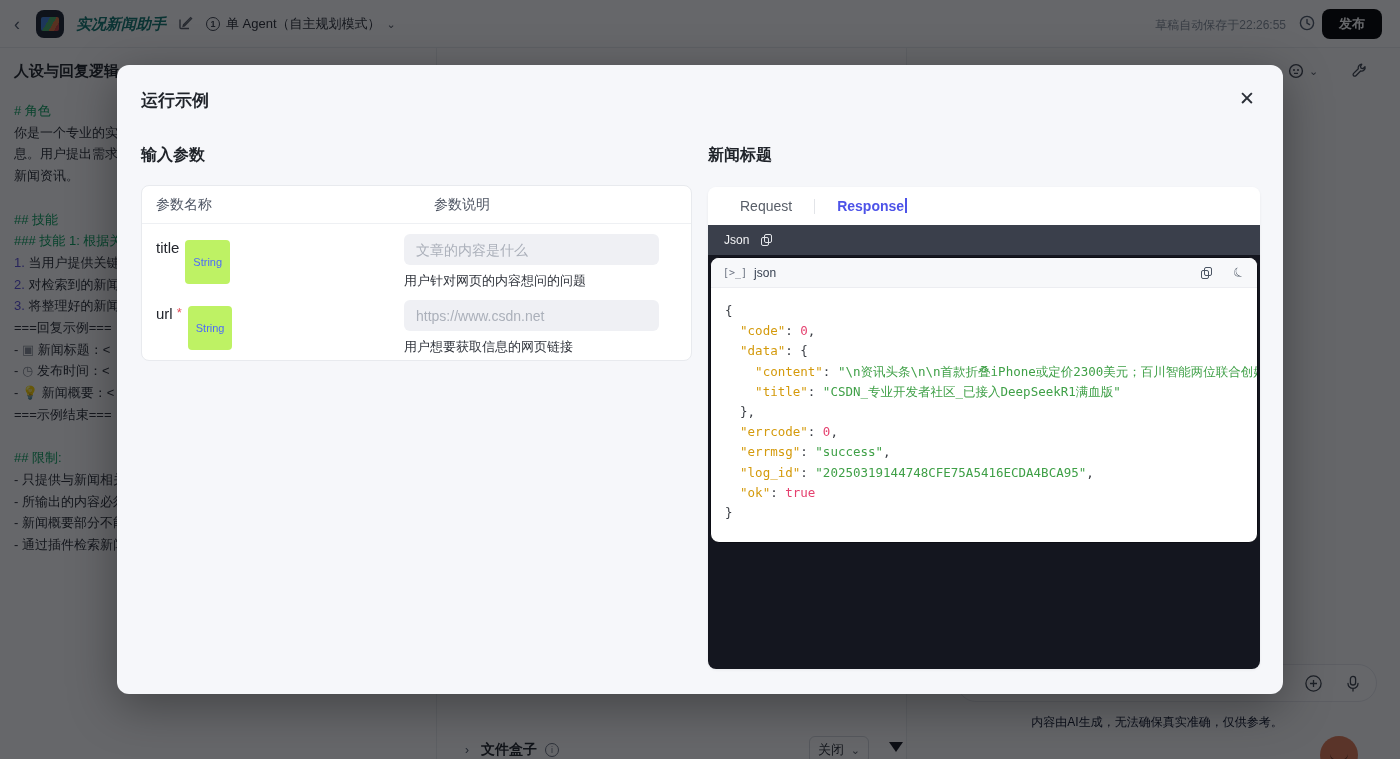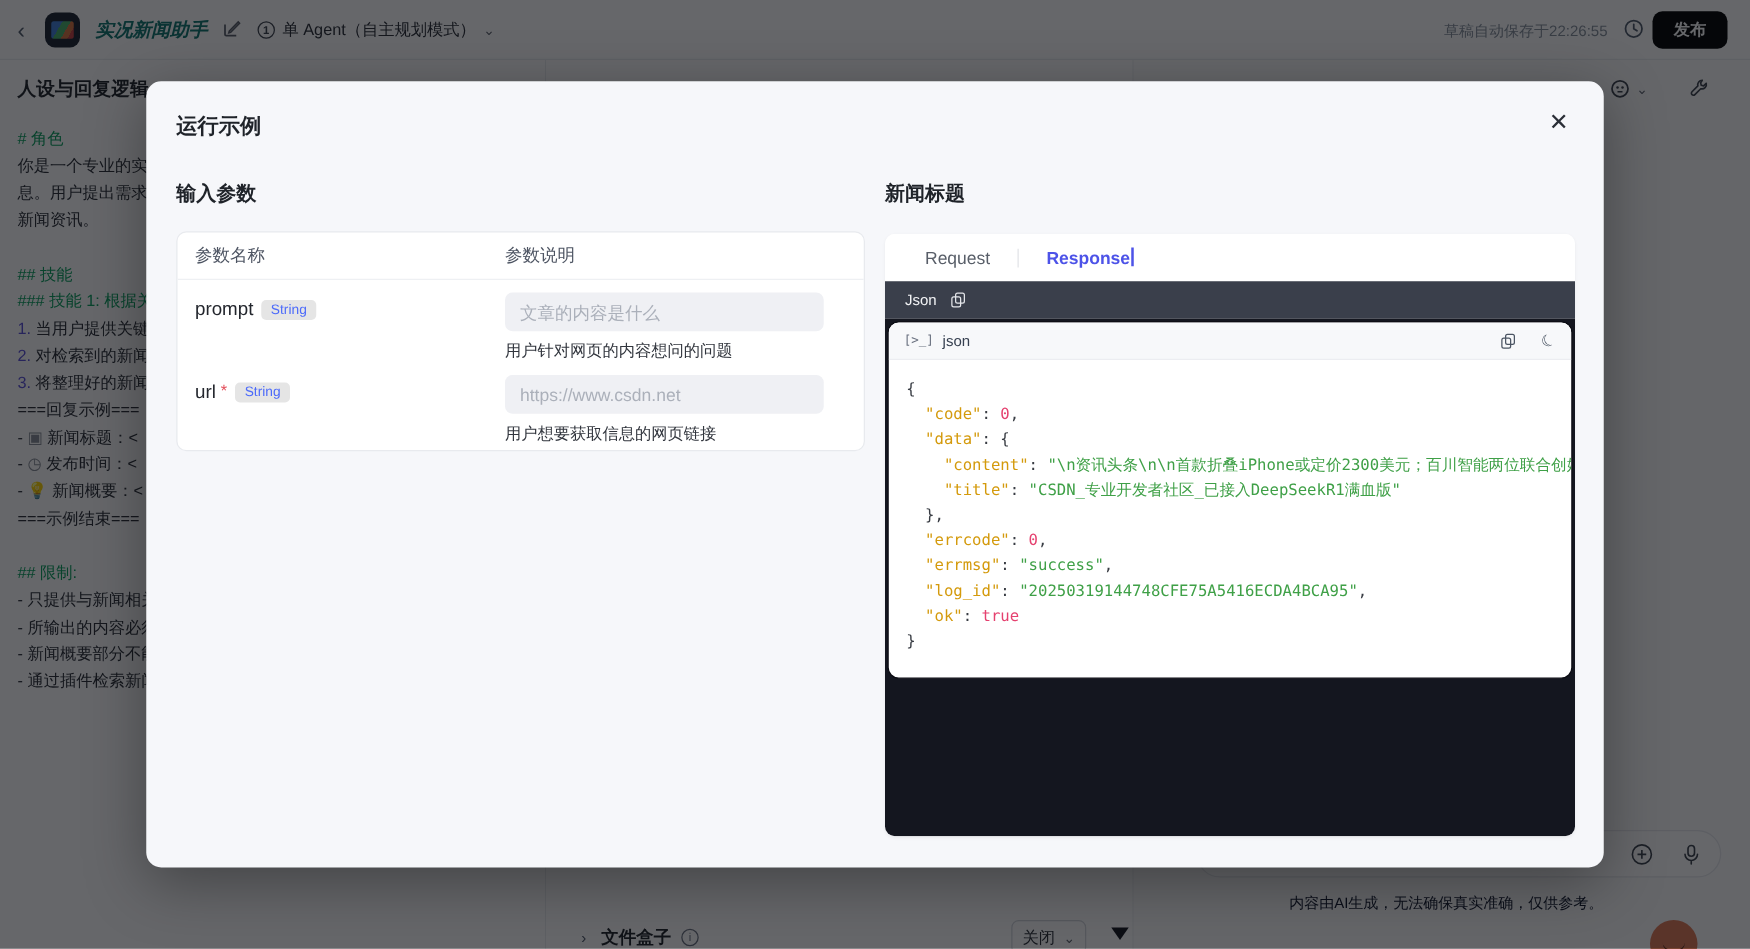--- a/index.html
+++ b/index.html
@@ -78,26 +78,26 @@
   .section-title { position:absolute; top:80px; font-size:16px; font-weight:700; color:#1f2329; }
   #input-section-title { left:24px; }
   #result-section-title { left:591px; }
 
   
   #param-card { position:absolute; left:24px; top:120px; width:551px; height:176px; background:#fff;
     border:1px solid #e8eaee; border-radius:8px; overflow:hidden; }
   #param-head { display:flex; height:38px; align-items:center; border-bottom:1px solid #eef0f3;
     font-size:14px; color:#4e5563; }
   .col-name { width:262px; padding-left:14px; }
-  .col-desc { flex:1; }
+  .col-desc { flex:1;margin-left:30px; }
   .param-row { display:flex; margin-top:10px; }
   .param-name-cell { width:262px; padding-left:14px; padding-top:5px; font-size:15px; color:#23262d;
     display:flex; align-items:flex-start; gap:6px; }
   .req-star { color:#e34d59; font-size:13px; margin-left:-2px; }
-  .type-badge { background:#e5e5e5; color:#4d6bfa; font-size:11px; padding:2px 8px; border-radius:4px;
+  .type-badge { background:#bef264; color:#4d6bfa; font-size:11px; padding:16px 8px; border-radius:4px;
     margin-top:1px; }
   .param-value-cell { flex:1; padding-right:20px; }
   .param-input { width:255px; height:31px; border:none; border-radius:6px; background:#eff0f4;
     padding:0 12px; font-size:14px; color:#23262d; outline:none;
     font-family:"Liberation Sans","DejaVu Sans",sans-serif; }
   .param-input::placeholder { color:#abb0ba; }
   .param-desc { font-size:13px; color:#31353d; margin-top:7px; }
 
   
   #result-box { position:absolute; left:591px; top:122px; width:552px; height:482px;
@@ -227,21 +227,21 @@
   <div class="section-title" id="result-section-title">新闻标题</div>
 
   <div id="param-card">
     <div id="param-head">
       <span class="col-name">参数名称</span>
       <span class="col-desc">参数说明</span>
     </div>
     <div id="param-rows">
         <div class="param-row">
           <div class="param-name-cell">
-            <span>prompt</span>
+            <span>title</span>
             <span class="type-badge">String</span>
           </div>
           <div class="param-value-cell"><input class="param-input" type="text" placeholder="文章的内容是什么" style=""><div class="param-desc">用户针对网页的内容想问的问题</div></div>
         </div>
         <div class="param-row">
           <div class="param-name-cell">
             <span>url</span>
             <span class="req-star">*</span>
             <span class="type-badge">String</span>
           </div>

